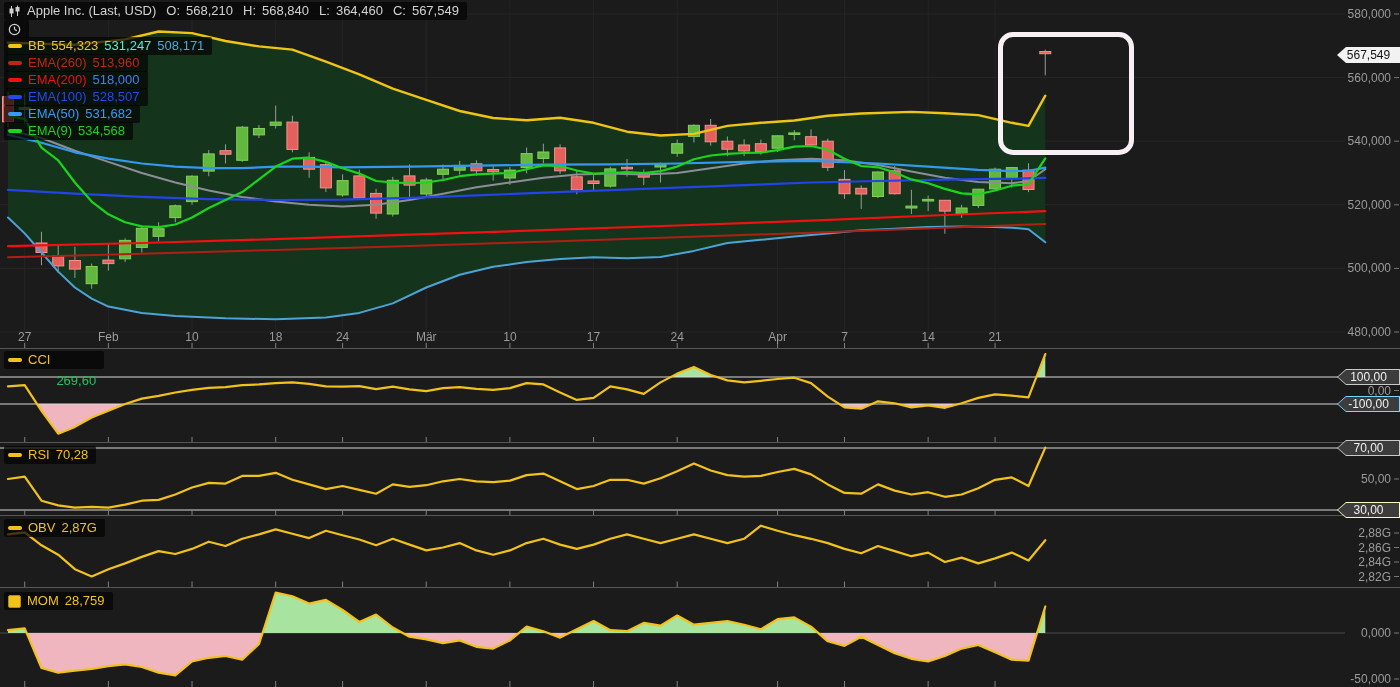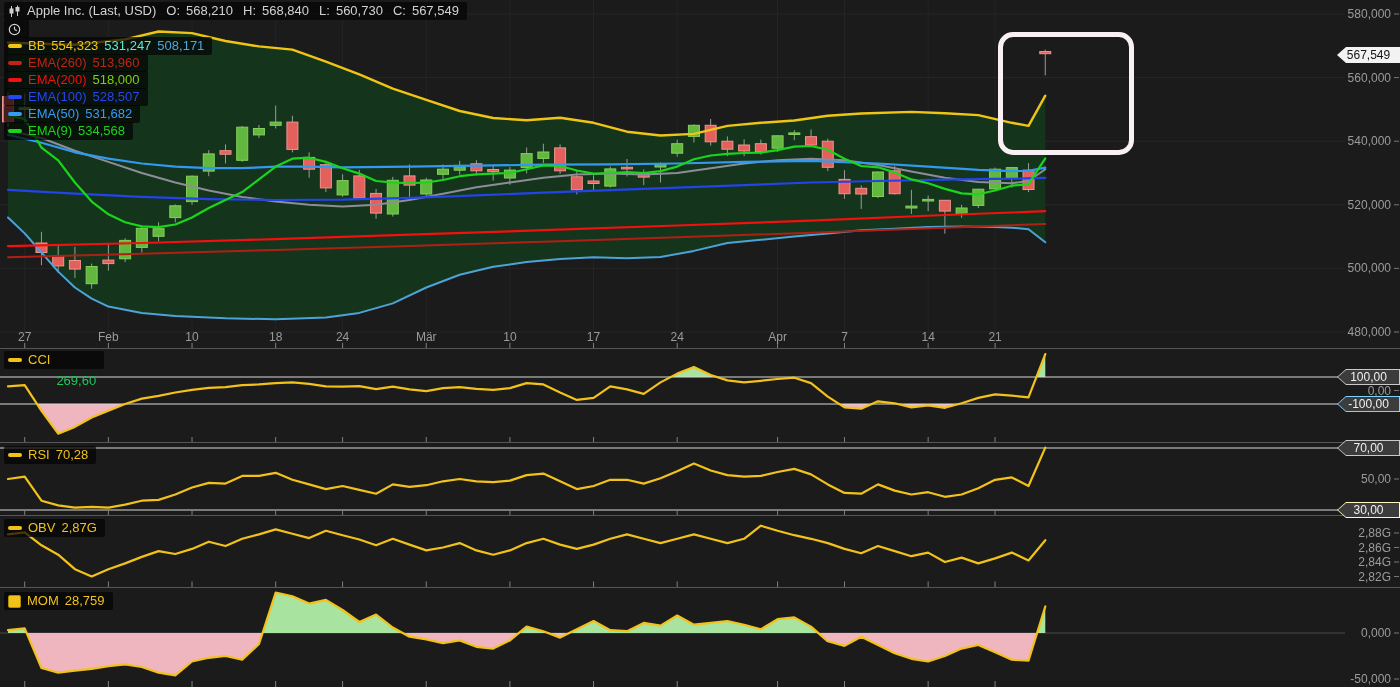--- a/index.html
+++ b/index.html
@@ -314,21 +314,21 @@
         <rect x="1.5" y="3.5" width="4" height="5" fill="#cfcfcf"></rect>
         <line x1="9.5" y1="0.5" x2="9.5" y2="11" stroke="#cfcfcf" stroke-width="1"></line>
         <rect x="7.5" y="2" width="4" height="4.5" fill="#cfcfcf"></rect>
       </svg>
       <span>Apple Inc. (Last, USD)</span>
       <span class="ml">O:</span>
       <span>568,210</span>
       <span class="ml">H:</span>
       <span>568,840</span>
       <span class="ml">L:</span>
-      <span>560,730</span>
+      <span>364,460</span>
       <span class="ml">C:</span>
       <span>567,549</span>
     </div>
 
     <div class="hdr-row" style="top:20px">
       <svg width="13" height="13" viewBox="0 0 13 13">
         <circle cx="6.5" cy="6.5" r="5.2" stroke="#cfcfcf" stroke-width="1.2" fill="none"></circle>
         <line x1="6.5" y1="6.5" x2="6.5" y2="3.6" stroke="#cfcfcf" stroke-width="1.2"></line>
         <line x1="6.5" y1="6.5" x2="8.8" y2="7.6" stroke="#cfcfcf" stroke-width="1.2"></line>
       </svg>
@@ -342,21 +342,21 @@
       <span style="color: rgb(74, 168, 232);">508,171</span>
     </div>
     <div class="lg-row" style="top:54px">
       <span class="dash" style="background: rgb(192, 36, 24);"></span>
       <span style="color: rgb(192, 36, 24);">EMA(260)</span>
       <span style="color: rgb(192, 36, 24);">513,960</span>
     </div>
     <div class="lg-row" style="top:71px">
       <span class="dash" style="background: rgb(242, 16, 16);"></span>
       <span style="color: rgb(242, 16, 16);">EMA(200)</span>
-      <span style="color: #84cc16;">518,000</span>
+      <span style="color: #3b82f6;">518,000</span>
     </div>
     <div class="lg-row" style="top:88px">
       <span class="dash" style="background: rgb(37, 71, 240);"></span>
       <span style="color: rgb(37, 71, 240);">EMA(100)</span>
       <span style="color: rgb(37, 71, 240);">528,507</span>
     </div>
     <div class="lg-row" style="top:105px">
       <span class="dash" style="background: rgb(53, 156, 245);"></span>
       <span style="color: rgb(53, 156, 245);">EMA(50)</span>
       <span style="color: rgb(53, 156, 245);">531,682</span>

